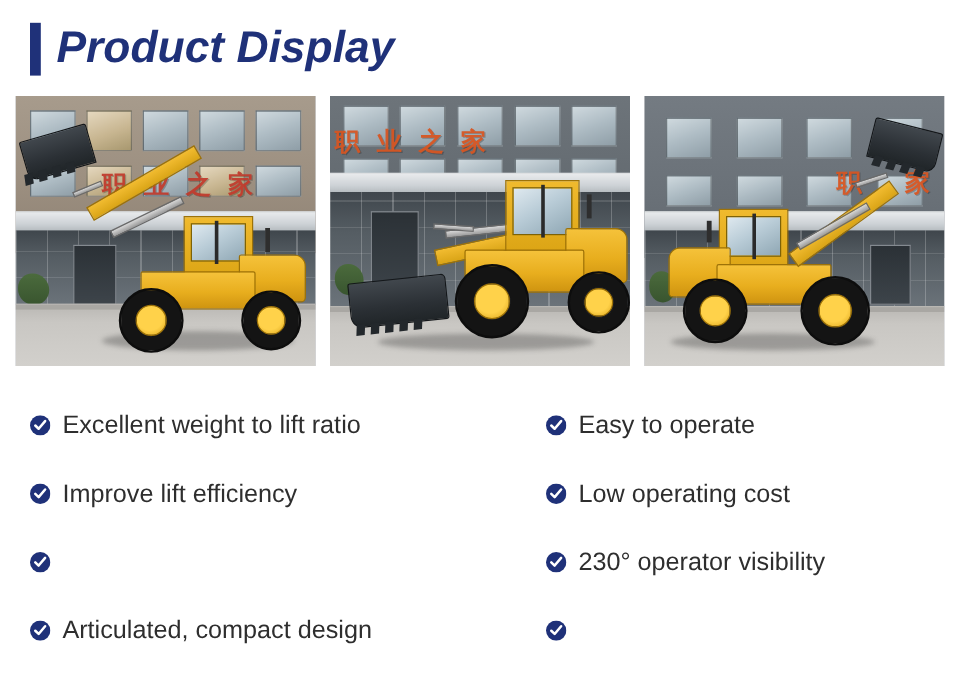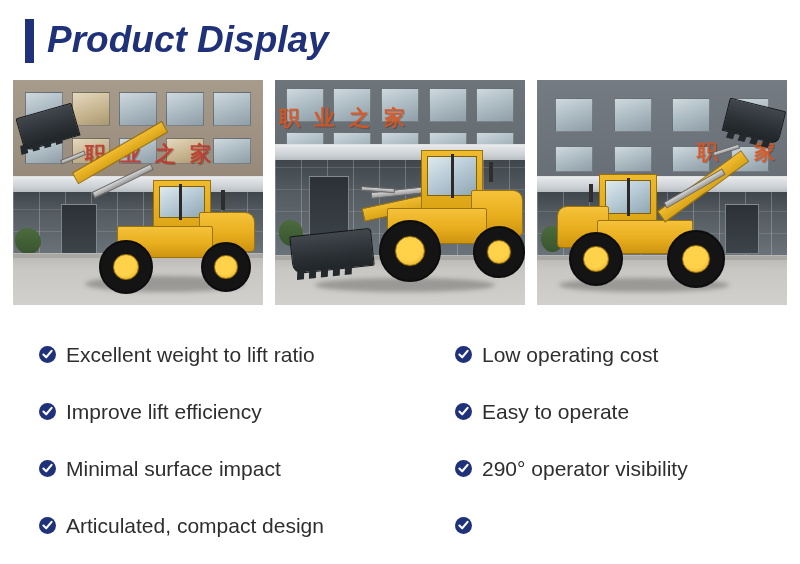--- a/index.html
+++ b/index.html
@@ -238,21 +238,21 @@
     position: absolute;
     left: 0;
     top: 326px;
     width: 800px;
     height: 238px;
   }
   .feat-col {
     position: absolute;
     top: 0;
   }
-  .feat-col.left  { left: 39px;  width: 420px; }
+  .feat-col.left  { left: 25px;  width: 420px; }
   .feat-col.right { left: 455px; width: 345px; }
 
   .feat-item {
     display: flex;
     align-items: center;
     height: 57px;
     gap: 10px;
   }
   .check-icon {
     flex: 0 0 auto;
@@ -500,60 +500,59 @@
       </span>
       <span class="feat-label">Improve lift efficiency</span>
     </div>
     <div class="feat-item">
       <span class="check-icon">
         <svg width="17" height="17" viewBox="0 0 17 17">
             <circle cx="8.5" cy="8.5" r="8.5" fill="#1F3179"></circle>
             <path d="M4.4 8.6 L7.2 11.3 L12.6 4.9" stroke="#ffffff" stroke-width="2.1" fill="none" stroke-linecap="round" stroke-linejoin="round"></path>
           </svg>
       </span>
-      <span class="feat-label">Minimal surface impact</span>
     </div>
     <div class="feat-item">
       <span class="check-icon">
         <svg width="17" height="17" viewBox="0 0 17 17">
             <circle cx="8.5" cy="8.5" r="8.5" fill="#1F3179"></circle>
             <path d="M4.4 8.6 L7.2 11.3 L12.6 4.9" stroke="#ffffff" stroke-width="2.1" fill="none" stroke-linecap="round" stroke-linejoin="round"></path>
           </svg>
       </span>
       <span class="feat-label">Articulated, compact design</span>
     </div>
   </div>
 
   <div class="feat-col right">
     <div class="feat-item">
       <span class="check-icon">
         <svg width="17" height="17" viewBox="0 0 17 17">
             <circle cx="8.5" cy="8.5" r="8.5" fill="#1F3179"></circle>
             <path d="M4.4 8.6 L7.2 11.3 L12.6 4.9" stroke="#ffffff" stroke-width="2.1" fill="none" stroke-linecap="round" stroke-linejoin="round"></path>
           </svg>
       </span>
+      <span class="feat-label">Easy to operate</span>
+    </div>
+    <div class="feat-item">
+      <span class="check-icon">
+        <svg width="17" height="17" viewBox="0 0 17 17">
+            <circle cx="8.5" cy="8.5" r="8.5" fill="#1F3179"></circle>
+            <path d="M4.4 8.6 L7.2 11.3 L12.6 4.9" stroke="#ffffff" stroke-width="2.1" fill="none" stroke-linecap="round" stroke-linejoin="round"></path>
+          </svg>
+      </span>
       <span class="feat-label">Low operating cost</span>
     </div>
     <div class="feat-item">
       <span class="check-icon">
         <svg width="17" height="17" viewBox="0 0 17 17">
             <circle cx="8.5" cy="8.5" r="8.5" fill="#1F3179"></circle>
             <path d="M4.4 8.6 L7.2 11.3 L12.6 4.9" stroke="#ffffff" stroke-width="2.1" fill="none" stroke-linecap="round" stroke-linejoin="round"></path>
           </svg>
       </span>
-      <span class="feat-label">Easy to operate</span>
-    </div>
-    <div class="feat-item">
-      <span class="check-icon">
-        <svg width="17" height="17" viewBox="0 0 17 17">
-            <circle cx="8.5" cy="8.5" r="8.5" fill="#1F3179"></circle>
-            <path d="M4.4 8.6 L7.2 11.3 L12.6 4.9" stroke="#ffffff" stroke-width="2.1" fill="none" stroke-linecap="round" stroke-linejoin="round"></path>
-          </svg>
-      </span>
-      <span class="feat-label">290° operator visibility</span>
+      <span class="feat-label">230° operator visibility</span>
     </div>
     <div class="feat-item">
       <span class="check-icon">
         <svg width="17" height="17" viewBox="0 0 17 17">
             <circle cx="8.5" cy="8.5" r="8.5" fill="#1F3179"></circle>
             <path d="M4.4 8.6 L7.2 11.3 L12.6 4.9" stroke="#ffffff" stroke-width="2.1" fill="none" stroke-linecap="round" stroke-linejoin="round"></path>
           </svg>
       </span>
     </div>
   </div>

